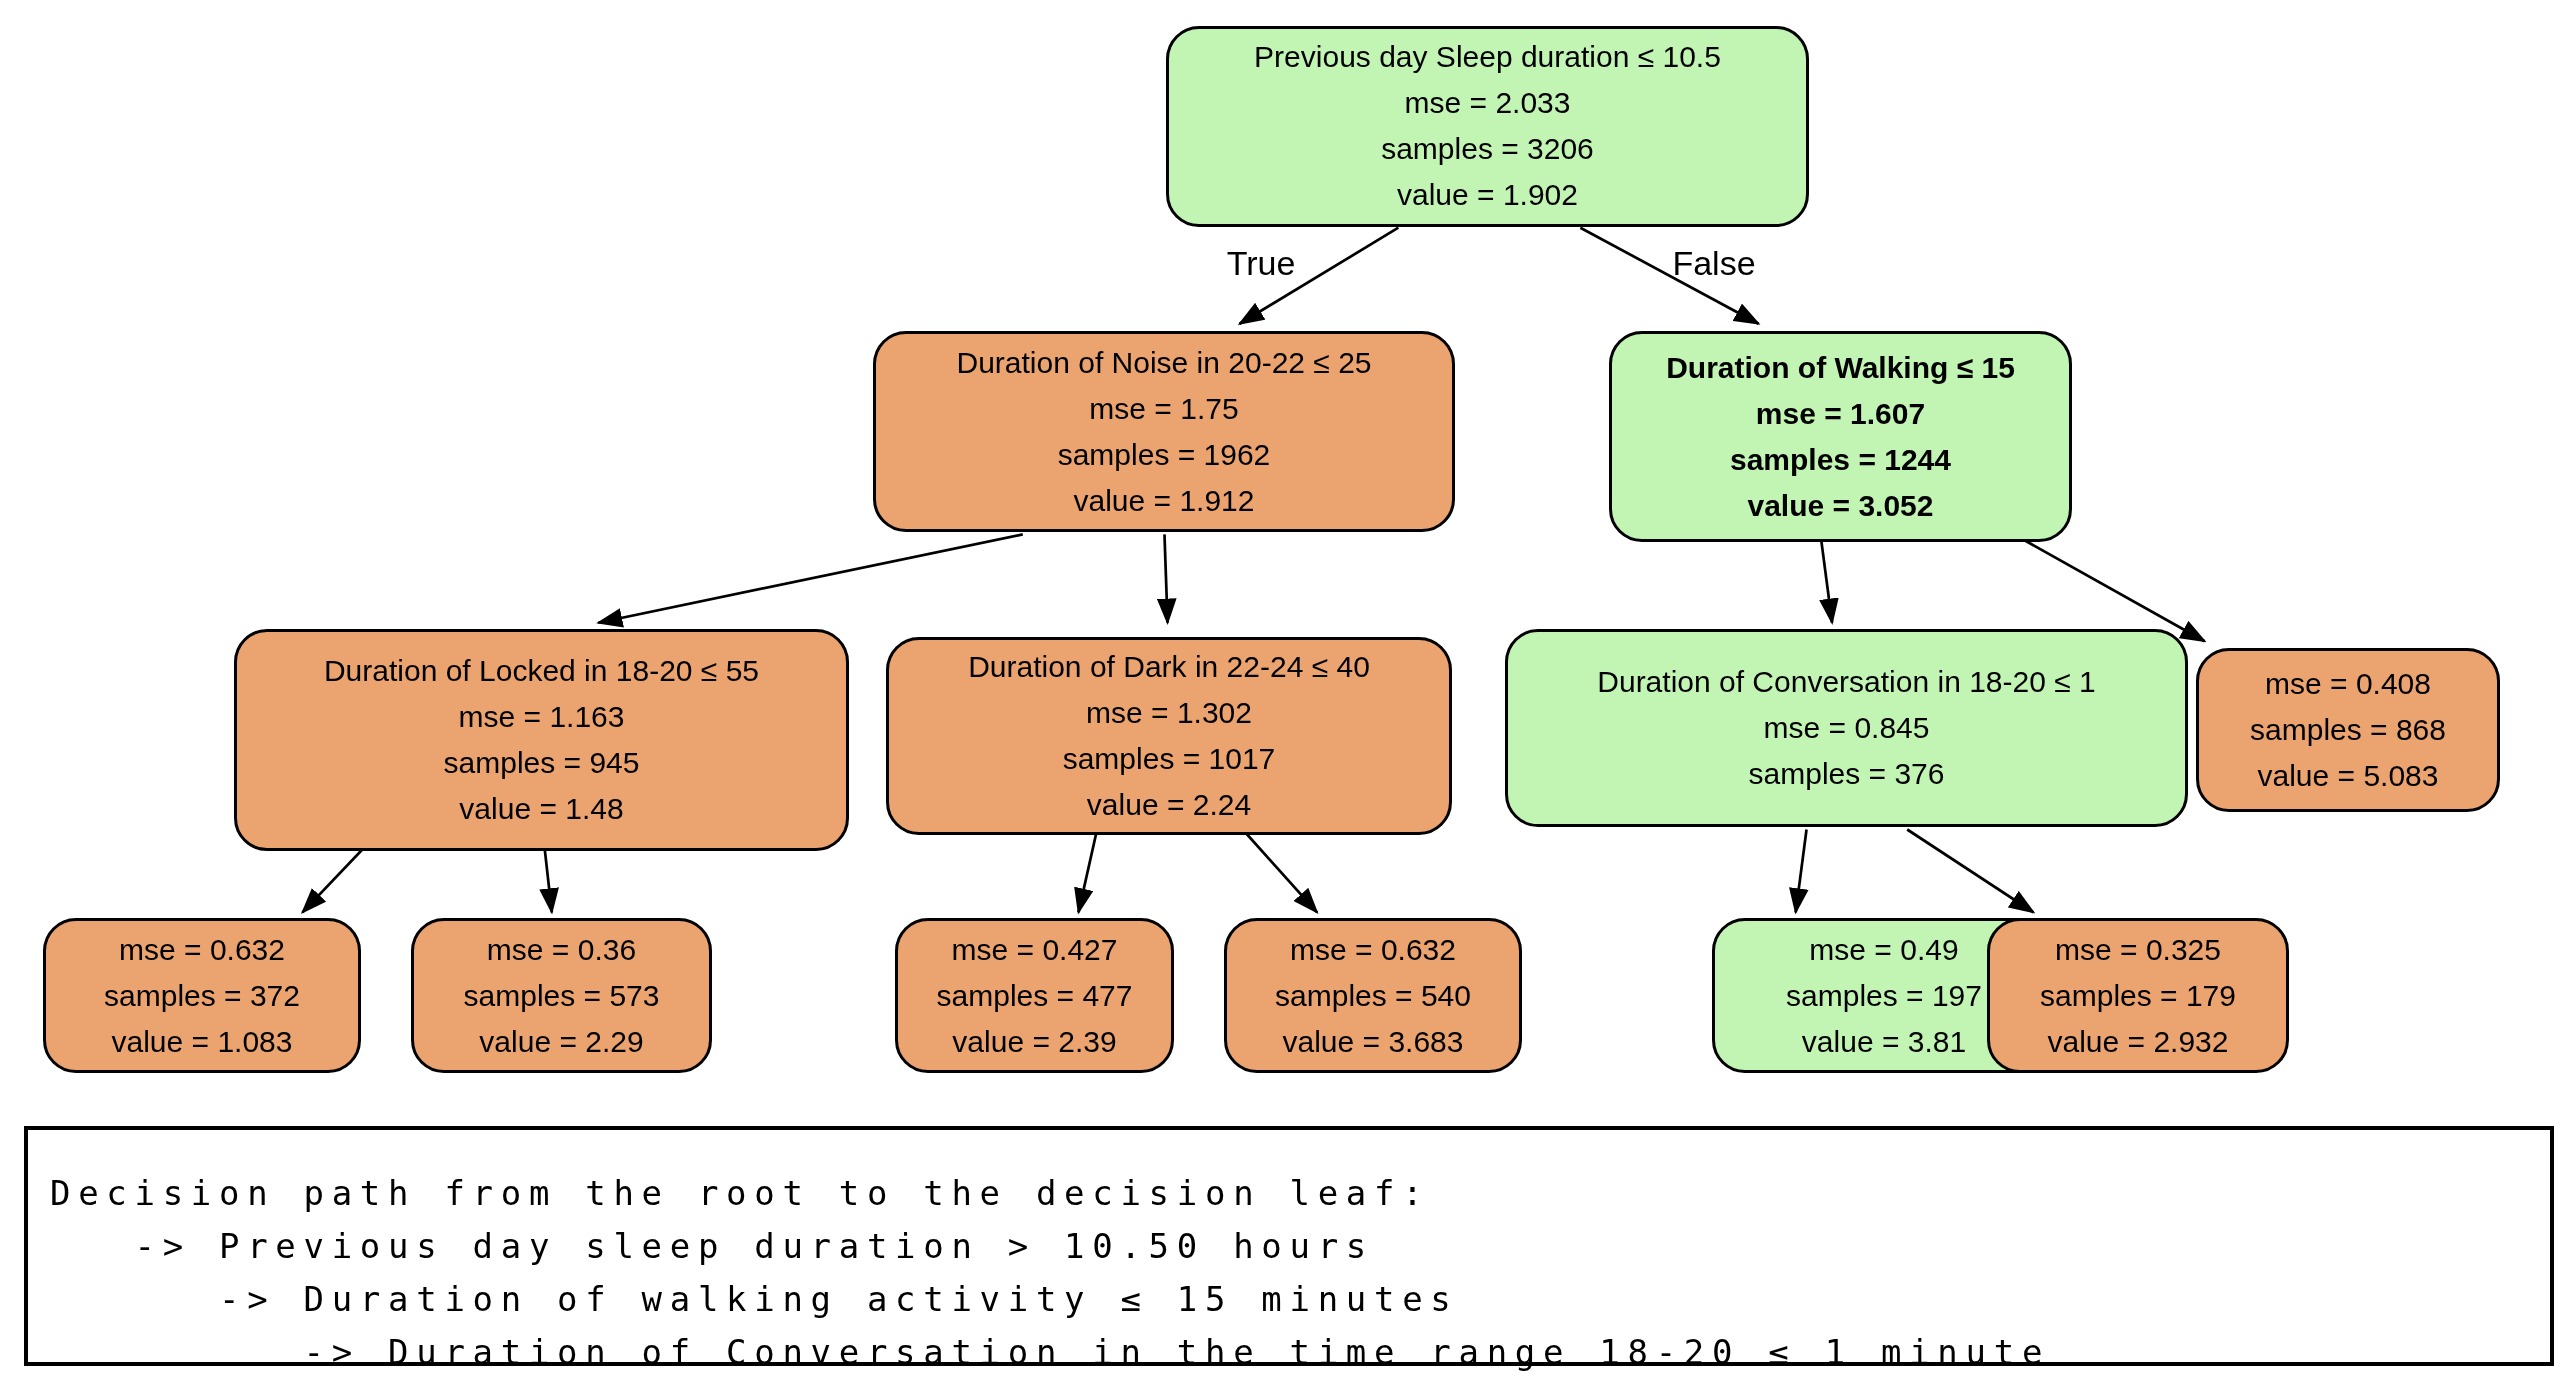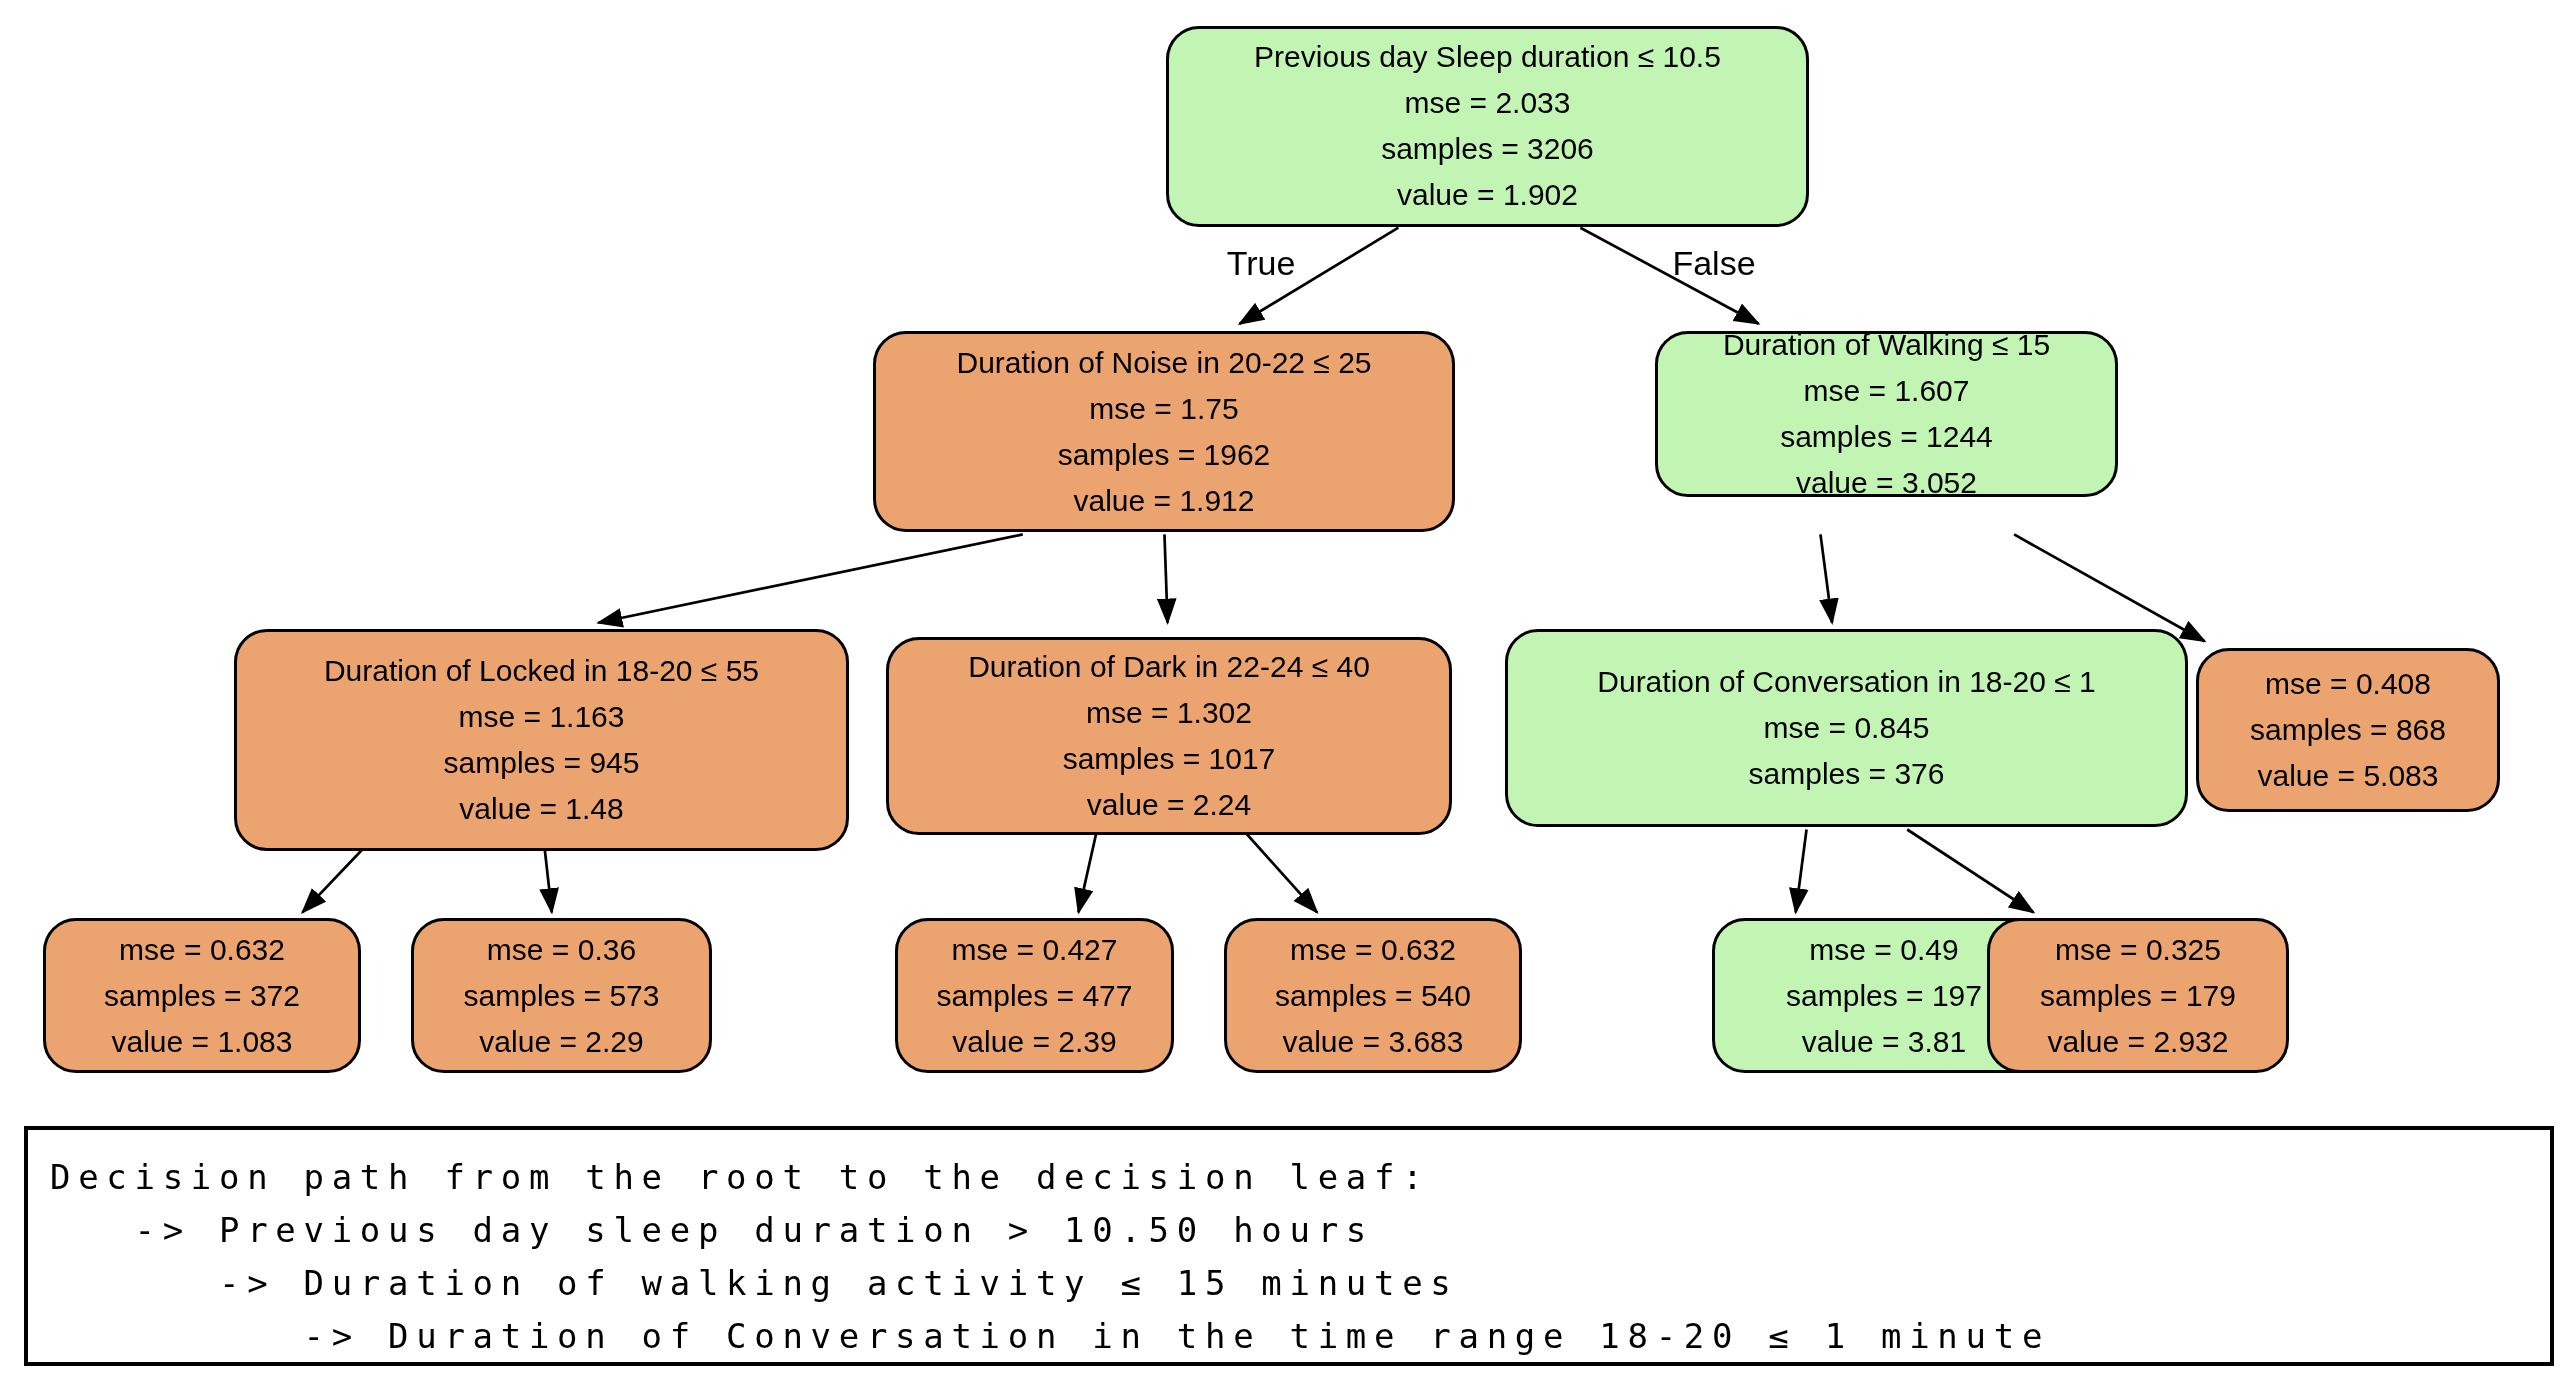--- a/index.html
+++ b/index.html
@@ -54,21 +54,21 @@
   #decision-path-box {
     position: absolute;
     z-index: 2;
     left: 24px;
     top: 1126px;
     width: 2530px;
     height: 240px;
     border: 4.6px solid #000000;
     box-sizing: border-box;
     background: #ffffff;
-    padding: 21px 0 0 22px;
+    padding: 37px 0 0 22px;
   }
   #decision-path-box .pline {
     font-family: "DejaVu Sans Mono", "Liberation Mono", monospace;
     font-size: 34px;
     line-height: 53px;
     letter-spacing: 7.7px;
     white-space: pre;
     color: #000000;
   }
 </style>
@@ -107,21 +107,21 @@
     <div class="nline">value = 1.902</div>
   </div>
 
   <div class="node orange" style="left:873px; top:331px; width:582px; height:201px;">
     <div class="nline">Duration of Noise in 20-22 ≤ 25</div>
     <div class="nline">mse = 1.75</div>
     <div class="nline">samples = 1962</div>
     <div class="nline">value = 1.912</div>
   </div>
 
-  <div class="node green" style="left:1655px; top:331px; width:463px; height:166px;">
+  <div class="node green" style="left:1609px; top:331px; width:463px; height:211px;font-weight:bold;">
     <div class="nline">Duration of Walking ≤ 15</div>
     <div class="nline">mse = 1.607</div>
     <div class="nline">samples = 1244</div>
     <div class="nline">value = 3.052</div>
   </div>
 
   <div class="node orange" style="left:234px; top:629px; width:615px; height:222px;">
     <div class="nline">Duration of Locked in 18-20 ≤ 55</div>
     <div class="nline">mse = 1.163</div>
     <div class="nline">samples = 945</div>

